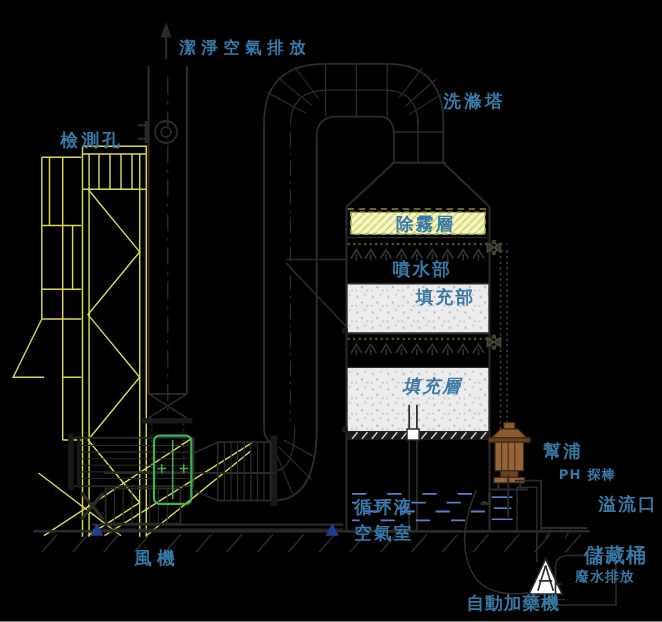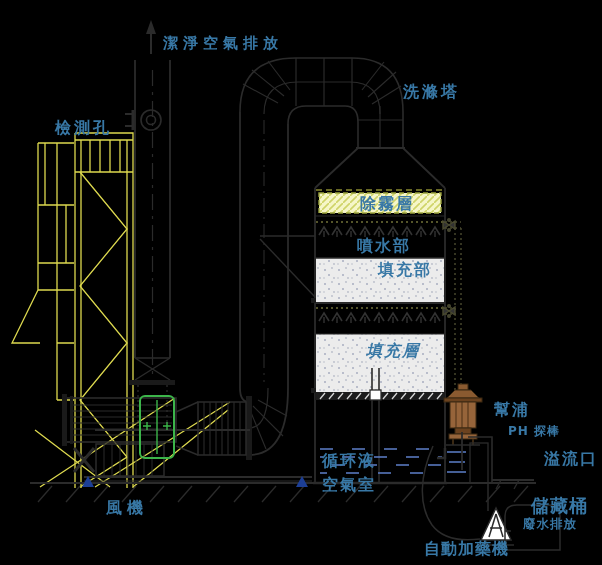--- a/index.html
+++ b/index.html
@@ -364,17 +364,17 @@
 <div class="lbl" style="left:360px;top:196px;letter-spacing:2px;text-align:center;">除霧層</div>
 <div class="lbl" style="left:357px;top:238px;letter-spacing:2px;font-family:Liberation Serif, serif;">噴水部</div>
 <div class="lbl" style="left:378px;top:263px;letter-spacing:2px;font-family:Liberation Mono, monospace;">填充部</div>
 <div class="lbl" style="left:366px;top:343px;letter-spacing:2px;font-style:italic;">填充層</div>
 <div class="lbl" style="left:322px;top:430px;letter-spacing:2px;margin-top:47px;">空氣室</div>
 <div class="lbl" style="left:322px;top:453px;letter-spacing:2px;">循环液</div>
 <div class="lbl" style="left:494px;top:402px;letter-spacing:2px;">幫浦</div>
 <div class="lbl" style="left:508px;top:425px;letter-spacing:1px;font-size:12px;">PH 探棒</div>
 <div class="lbl" style="left:497px;top:451px;letter-spacing:2px;margin-left:47px;">溢流口</div>
 <div class="lbl" style="left:523px;top:470px;letter-spacing:1px;font-size:12.5px;margin-top:48px;">廢水排放</div>
-<div class="lbl" style="left:106px;top:500px;letter-spacing:5px;">風機</div>
+<div class="lbl" style="left:122px;top:500px;letter-spacing:5px;">風機</div>
 <div class="lbl" style="left:531px;top:497px;letter-spacing:1px;font-size:18px;">儲藏桶</div>
 <div class="lbl" style="left:424px;top:541px;letter-spacing:1px;text-align:center;">自動加藥機</div>
 
 </div>
 
 </body></html>

